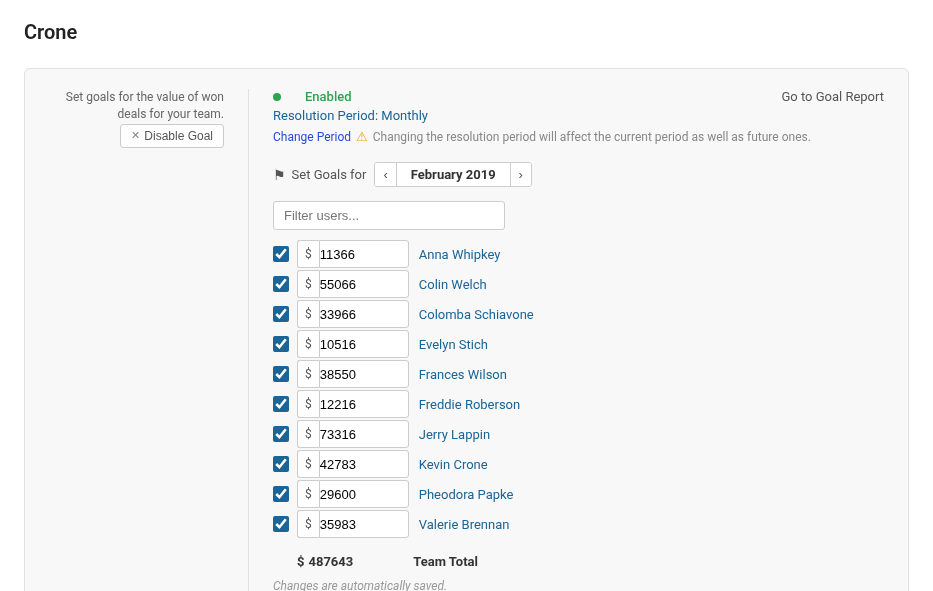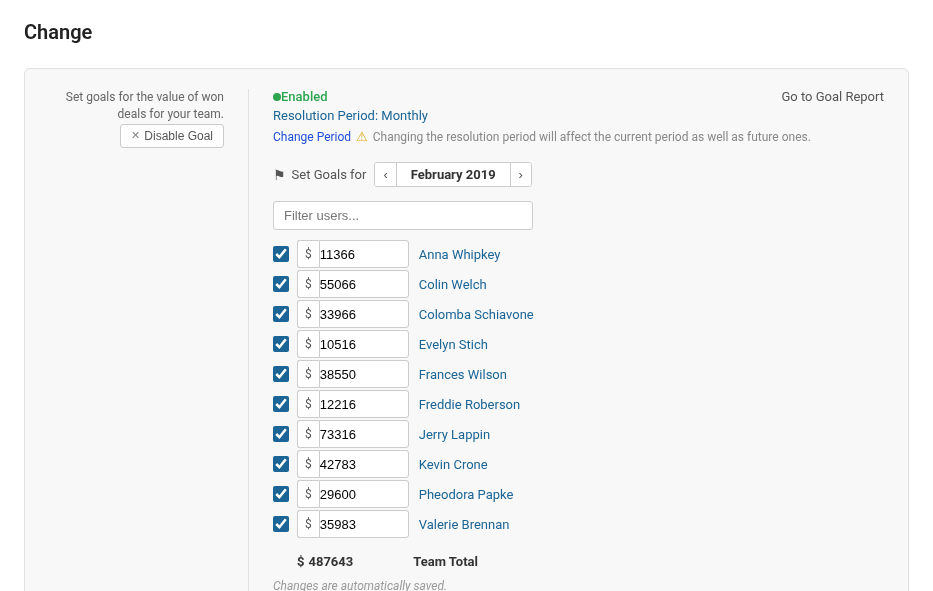--- a/index.html
+++ b/index.html
@@ -66,21 +66,21 @@
     }
     .goal-header-row {
       display: flex;
       justify-content: space-between;
       align-items: flex-start;
       margin-bottom: 4px;
     }
     .enabled-status {
       display: flex;
       align-items: center;
-      gap: 0;
+      gap: 24px;
       color: #2da44e;
       font-size: 13px;
       font-weight: 500;
     }
     .green-dot {
       width: 8px;
       height: 8px;
       background: #2da44e;
       border-radius: 50%;
       display: inline-block;
@@ -146,21 +146,21 @@
       border-right: 1px solid #ccc;
     }
     .month-nav-btn:last-child { border-right: none; border-left: 1px solid #ccc; }
     .month-label {
       padding: 4px 12px;
       font-size: 13px;
       color: #333;
       font-weight: 700;
     }
     .filter-input {
-      width: 260px;
+      width: 232px;
       padding: 6px 10px;
       border: 1px solid #ccc;
       border-radius: 3px;
       font-size: 13px;
       color: #999;
       margin-bottom: 10px;
       outline: none;
     }
     .user-row {
       display: flex;
@@ -235,21 +235,21 @@
     }
     .input-group {
       display: flex;
       align-items: center;
     }
   </style>
 </head>
 <body>
 
 <div class="page">
-  <div class="page-title">Change</div>
+  <div class="page-title">Crone</div>
 
   <div class="goal-card">
 
     <div class="goal-left">
       <div class="goal-description">Set goals for the value of won deals for your team.</div>
       <button class="disable-btn">
         <span class="x-icon">✕</span>
         <span>Disable Goal</span>
       </button>
     </div>

